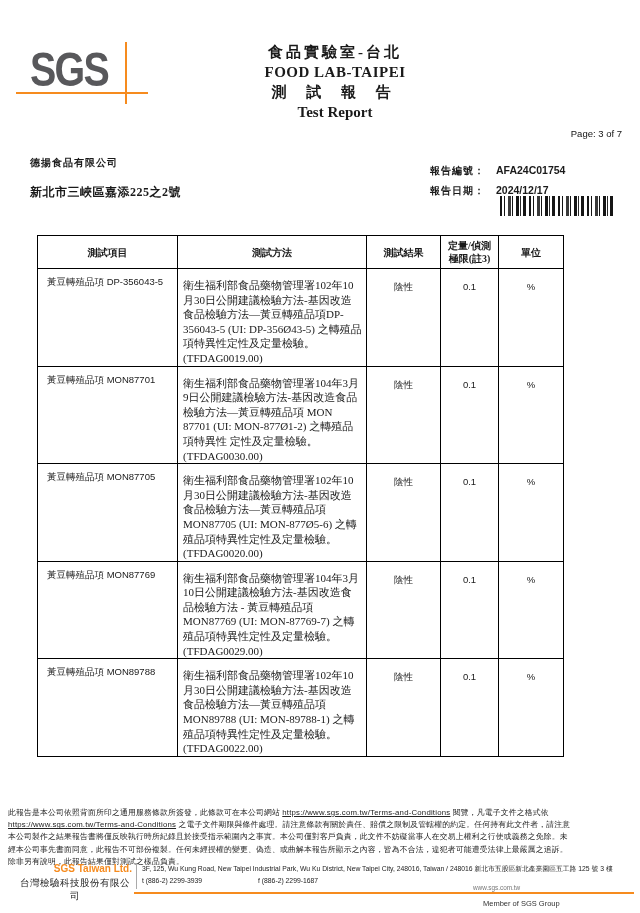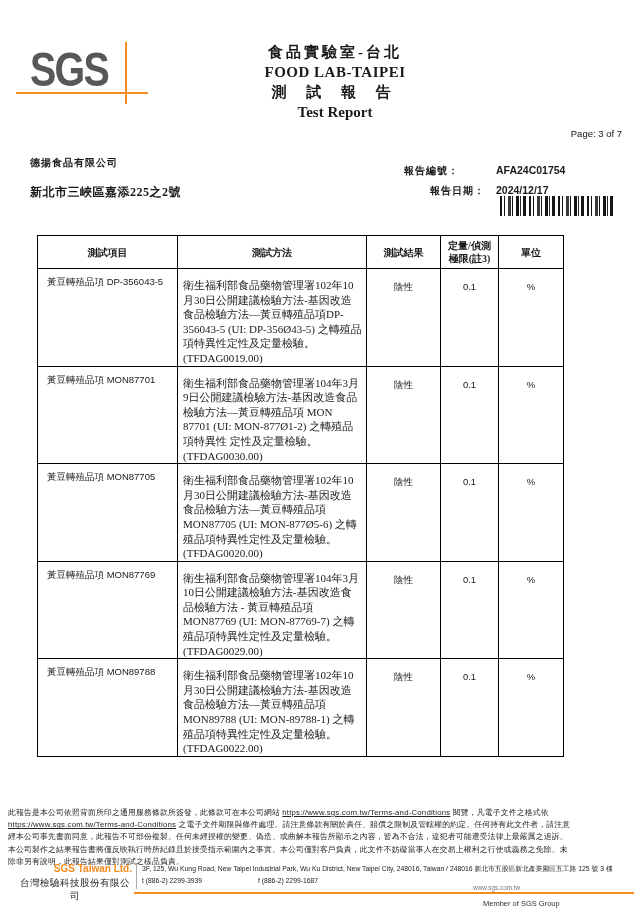--- a/index.html
+++ b/index.html
@@ -91,21 +91,21 @@
     <div class="t-zh">食品實驗室-台北</div>
     <div class="t-en">FOOD LAB-TAIPEI</div>
     <div class="t-rzh">測 試 報 告</div>
     <div class="t-ren">Test Report</div>
   </div>
   <div class="pageno">Page: 3 of 7</div>
 
   <div class="client-name">德揚食品有限公司</div>
   <div class="client-addr">新北市三峽區嘉添225之2號</div>
 
-  <div class="ri-label" style="left:404px; top:164px;">報告編號：</div>
+  <div class="ri-label" style="left:430px; top:164px;">報告編號：</div>
   <div class="ri-value" style="left:496px; top:164px;">AFA24C01754</div>
   <div class="ri-label" style="left:430px; top:184px;">報告日期：</div>
   <div class="ri-value" style="left:496px; top:184px;">2024/12/17</div>
   <div class="barcode"></div>
 
   <table class="results">
     <colgroup>
       <col style="width:140px">
         <col style="width:189px">
         <col style="width:74px">
@@ -156,22 +156,22 @@
         <td class="c-center">陰性</td>
         <td class="c-center">0.1</td>
         <td class="c-center">%</td>
       </tr>
     </tbody>
   </table>
 
   <div class="disclaimer">
     <div><span>此報告是本公司依照背面所印之通用服務條款所簽發，此條款可在本公司網站 </span><span class="url">https://www.sgs.com.tw/Terms-and-Conditions</span><span> 閱覽，凡電子文件之格式依</span></div>
     <div><span class="url">https://www.sgs.com.tw/Terms-and-Conditions</span><span> 之電子文件期限與條件處理。請注意條款有關於責任、賠償之限制及管轄權的約定。任何持有此文件者，請注意</span></div>
+    <div>本公司製作之結果報告書將僅反映執行時所紀錄且於接受指示範圍內之事實。本公司僅對客戶負責，此文件不妨礙當事人在交易上權利之行使或義務之免除。未</div>
     <div>經本公司事先書面同意，此報告不可部份複製。任何未經授權的變更、偽造、或曲解本報告所顯示之內容，皆為不合法，違犯者可能遭受法律上最嚴厲之追訴。</div>
-    <div>本公司製作之結果報告書將僅反映執行時所紀錄且於接受指示範圍內之事實。本公司僅對客戶負責，此文件不妨礙當事人在交易上權利之行使或義務之免除。未</div>
     <div>除非另有說明，此報告結果僅對測試之樣品負責。</div>
   </div>
 
   <div class="f-company-en">SGS Taiwan Ltd.</div>
   <div class="f-company-zh">台灣檢驗科技股份有限公司</div>
   <div class="f-vline"></div>
   <div class="f-address">3F, 125, Wu Kung Road, New Taipei Industrial Park, Wu Ku District, New Taipei City, 248016, Taiwan / 248016 新北市五股區新北產業園區五工路 125 號 3 樓</div>
   <div class="f-tel">t (886-2) 2299-3939</div>
   <div class="f-fax">f (886-2) 2299-1687</div>
   <div class="f-web">www.sgs.com.tw</div>

